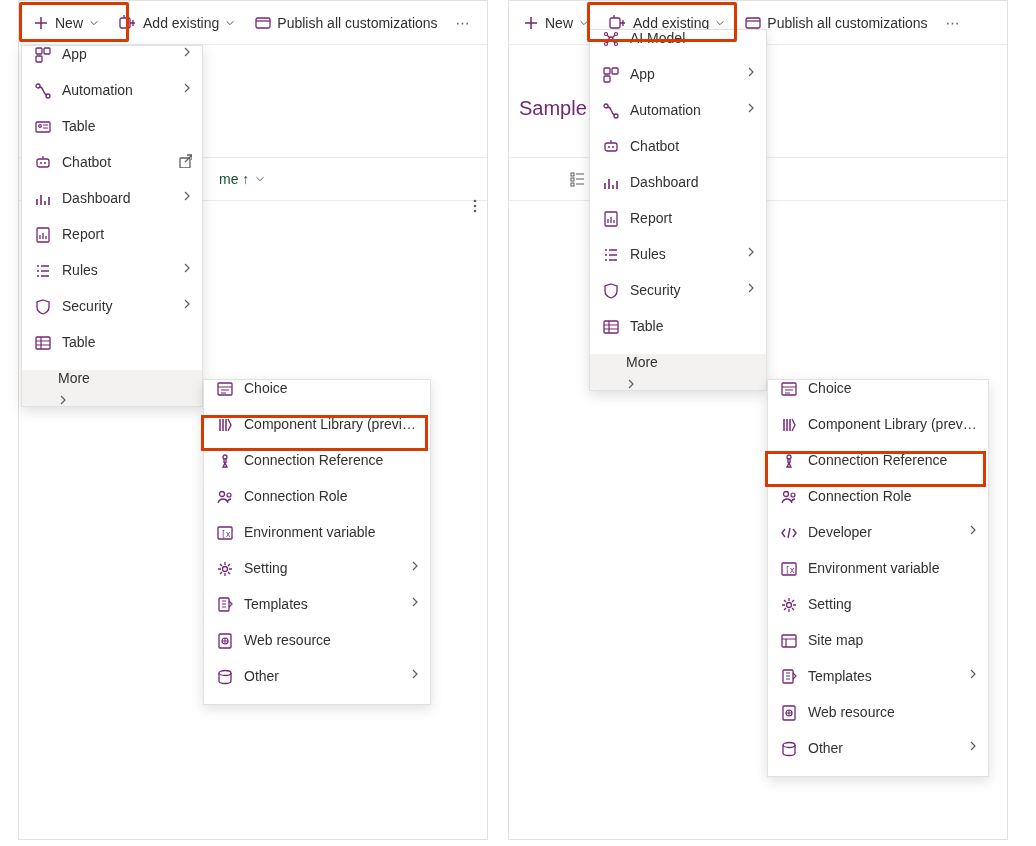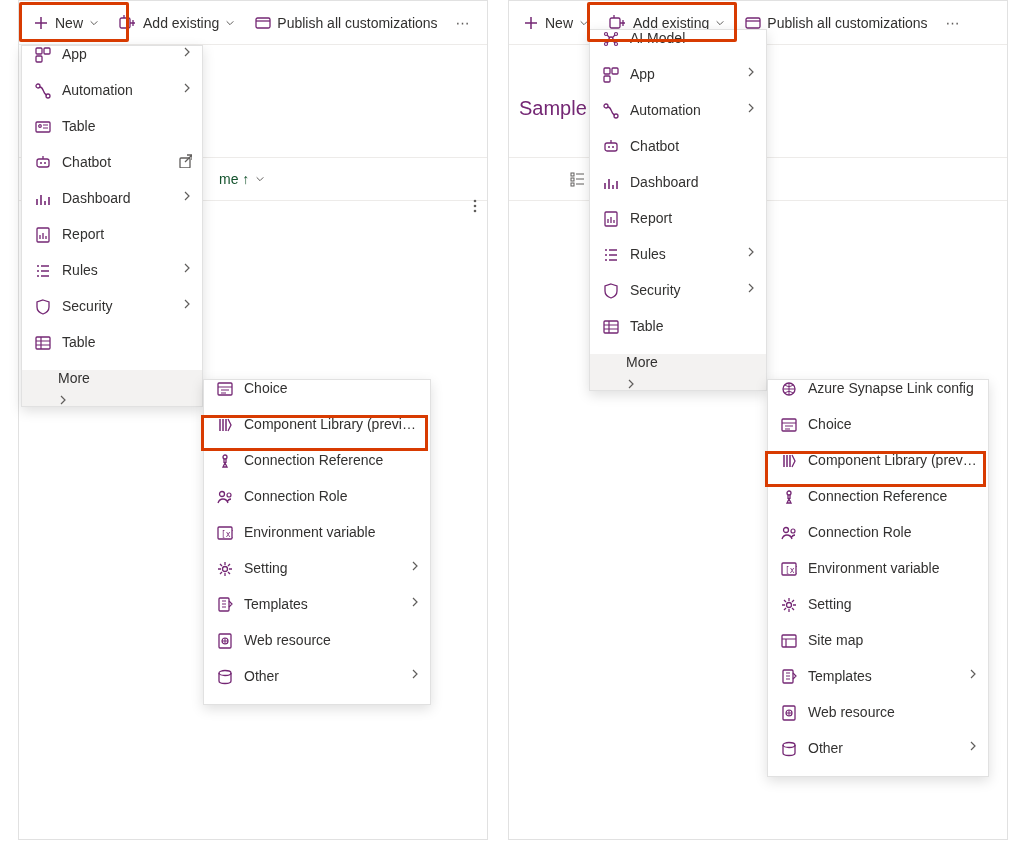--- a/index.html
+++ b/index.html
@@ -701,28 +701,20 @@
         </span>
     </div>
   </div>
 
   <div class="dropdown dd-right-2">
     <div class="highlight-comp-right"></div>
     <div id="right-sub">
         <div class="menu-item">
           <span class="menu-icon">
             <svg width="16" height="16">
-              <use href="#i-synapse"></use>
-            </svg>
-          </span>
-          <span class="label">Azure Synapse Link config</span>
-        </div>
-        <div class="menu-item">
-          <span class="menu-icon">
-            <svg width="16" height="16">
               <use href="#i-choice"></use>
             </svg>
           </span>
           <span class="label">Choice</span>
         </div>
         <div class="menu-item">
           <span class="menu-icon">
             <svg width="16" height="16">
               <use href="#i-component"></use>
             </svg>
@@ -737,20 +729,33 @@
           </span>
           <span class="label">Connection Reference</span>
         </div>
         <div class="menu-item">
           <span class="menu-icon">
             <svg width="16" height="16">
               <use href="#i-connrole"></use>
             </svg>
           </span>
           <span class="label">Connection Role</span>
+        </div>
+        <div class="menu-item">
+          <span class="menu-icon">
+            <svg width="16" height="16">
+              <use href="#i-developer"></use>
+            </svg>
+          </span>
+          <span class="label">Developer</span>
+          <span class="right-chevron">
+            <svg width="10" height="12">
+              <use href="#i-chevron-right"></use>
+            </svg>
+          </span>
         </div>
         <div class="menu-item">
           <span class="menu-icon">
             <svg width="16" height="16">
               <use href="#i-envvar"></use>
             </svg>
           </span>
           <span class="label">Environment variable</span>
         </div>
         <div class="menu-item">

